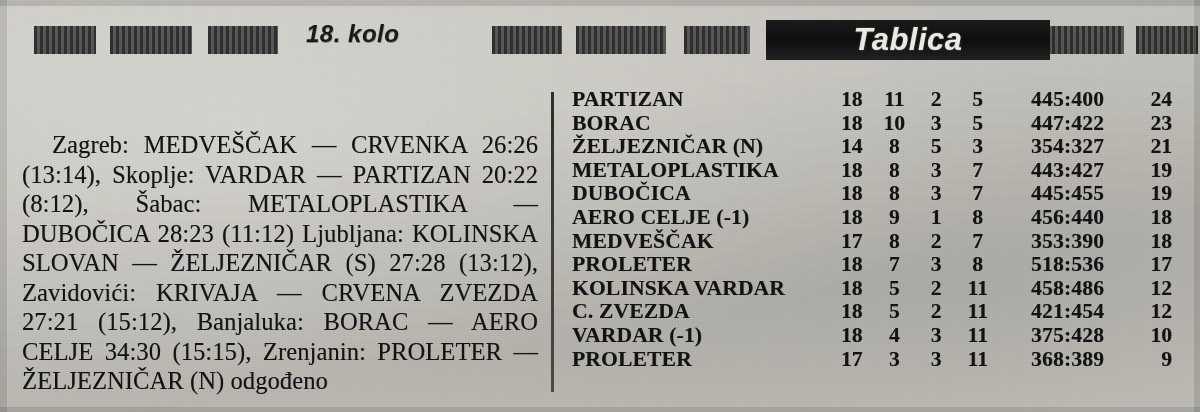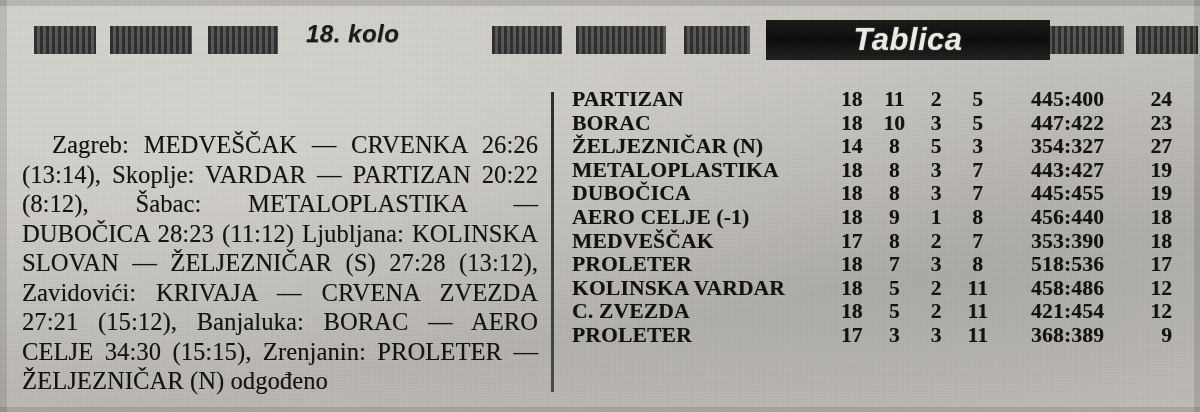--- a/index.html
+++ b/index.html
@@ -231,21 +231,21 @@
           <td class="pts">23</td>
         </tr>
         <tr>
           <td class="club">ŽELJEZNIČAR (N)</td>
           <td class="num">14</td>
           <td class="num">8</td>
           <td class="num">5</td>
           <td class="num">3</td>
           <td class="gap"></td>
           <td class="goals">354:327</td>
-          <td class="pts">27</td>
+          <td class="pts">21</td>
         </tr>
         <tr>
           <td class="club">METALOPLASTIKA</td>
           <td class="num">18</td>
           <td class="num">8</td>
           <td class="num">3</td>
           <td class="num">7</td>
           <td class="gap"></td>
           <td class="goals">443:427</td>
           <td class="pts">19</td>
@@ -302,20 +302,30 @@
         </tr>
         <tr>
           <td class="club">C. ZVEZDA</td>
           <td class="num">18</td>
           <td class="num">5</td>
           <td class="num">2</td>
           <td class="num">11</td>
           <td class="gap"></td>
           <td class="goals">421:454</td>
           <td class="pts">12</td>
+        </tr>
+        <tr>
+          <td class="club">VARDAR (-1)</td>
+          <td class="num">18</td>
+          <td class="num">4</td>
+          <td class="num">3</td>
+          <td class="num">11</td>
+          <td class="gap"></td>
+          <td class="goals">375:428</td>
+          <td class="pts">10</td>
         </tr>
         <tr>
           <td class="club">PROLETER</td>
           <td class="num">17</td>
           <td class="num">3</td>
           <td class="num">3</td>
           <td class="num">11</td>
           <td class="gap"></td>
           <td class="goals">368:389</td>
           <td class="pts">9</td>

